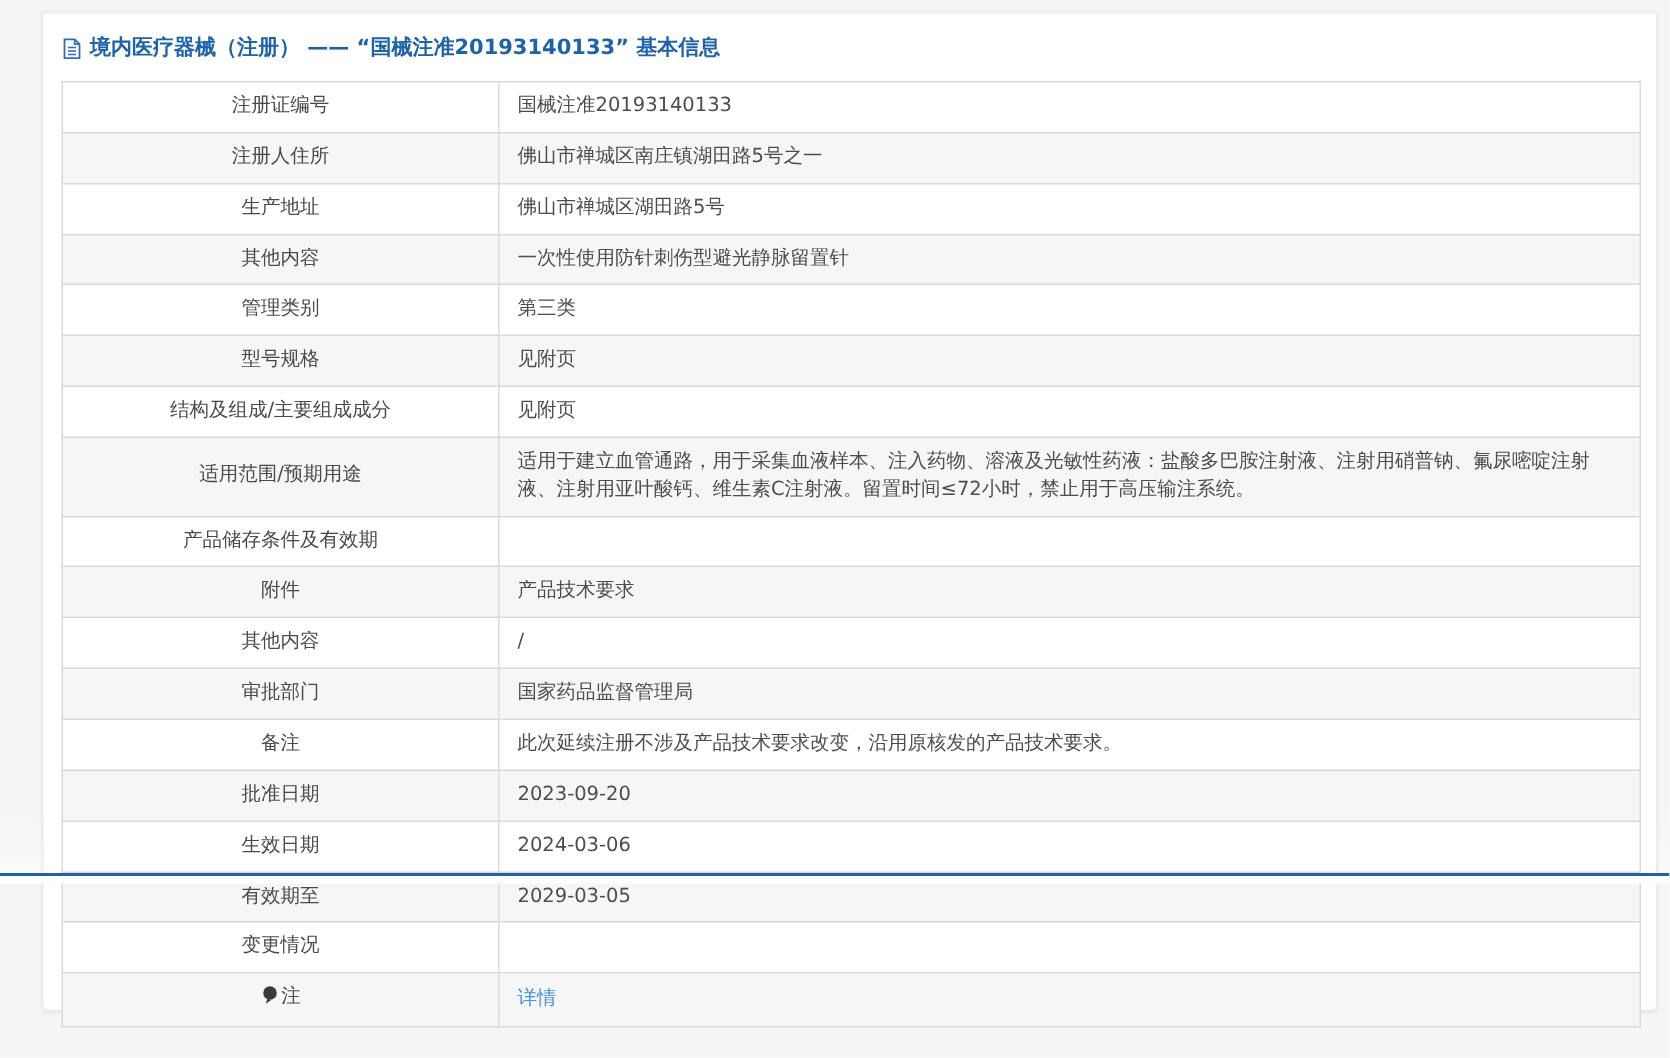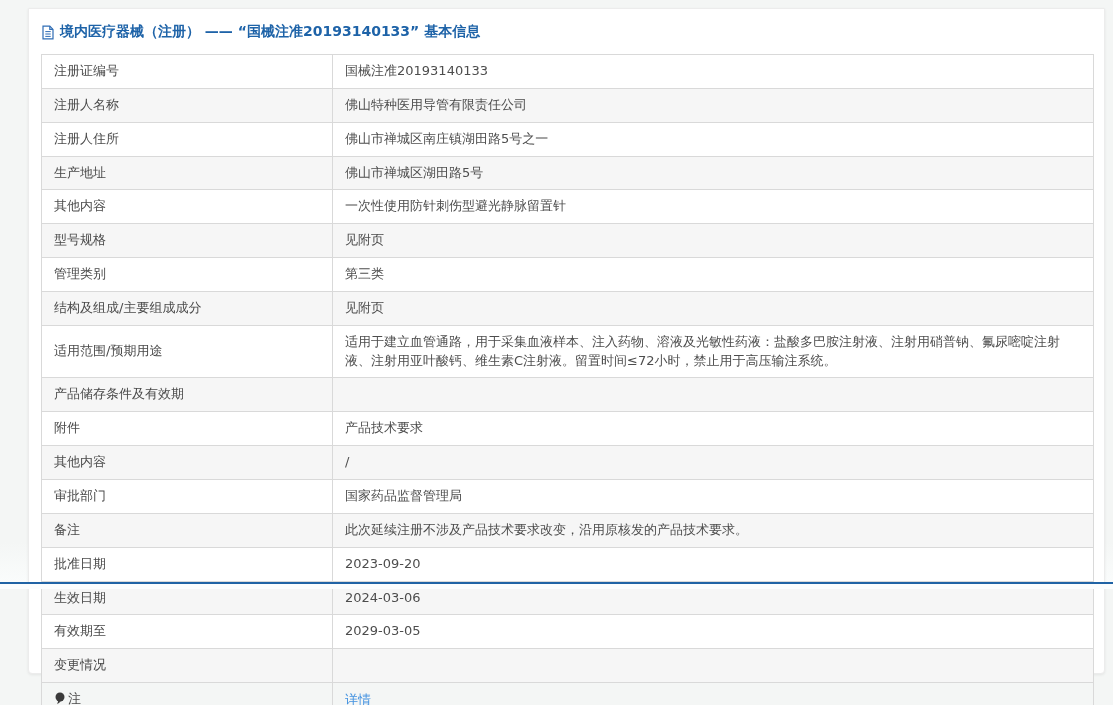--- a/index.html
+++ b/index.html
@@ -50,21 +50,21 @@
   .info-table td {
     border: 1px solid #d9d9d9;
     padding: 7px 12px;
     line-height: 1.45;
     vertical-align: middle;
     word-break: break-all;
   }
   .info-table tr:nth-child(even) { background: #f6f6f6; }
   .label-cell {
     width: 266px;
-    text-align: left;
+    text-align: center;
     color: #4a4a4a;
     white-space: nowrap;
   }
   .value-cell { text-align: left; }
   .value-cell a {
     color: #4392e0;
     text-decoration: none;
     cursor: pointer;
   }
   .bulb-icon {
@@ -97,42 +97,38 @@
       </span>
       <span>境内医疗器械（注册） —— “国械注准20193140133” 基本信息</span>
     </div>
     <table class="info-table">
       <tbody id="table-body">
           <tr>
             <td class="label-cell">注册证编号</td>
             <td class="value-cell">国械注准20193140133</td>
           </tr>
           <tr>
-            <td class="label-cell">注册人名称</td>
-            <td class="value-cell">佛山特种医用导管有限责任公司</td>
-          </tr>
-          <tr>
             <td class="label-cell">注册人住所</td>
             <td class="value-cell">佛山市禅城区南庄镇湖田路5号之一</td>
           </tr>
           <tr>
             <td class="label-cell">生产地址</td>
             <td class="value-cell">佛山市禅城区湖田路5号</td>
           </tr>
           <tr>
             <td class="label-cell">其他内容</td>
             <td class="value-cell">一次性使用防针刺伤型避光静脉留置针</td>
           </tr>
           <tr>
+            <td class="label-cell">管理类别</td>
+            <td class="value-cell">第三类</td>
+          </tr>
+          <tr>
             <td class="label-cell">型号规格</td>
             <td class="value-cell">见附页</td>
-          </tr>
-          <tr>
-            <td class="label-cell">管理类别</td>
-            <td class="value-cell">第三类</td>
           </tr>
           <tr>
             <td class="label-cell">结构及组成/主要组成成分</td>
             <td class="value-cell">见附页</td>
           </tr>
           <tr>
             <td class="label-cell">适用范围/预期用途</td>
             <td class="value-cell">适用于建立血管通路，用于采集血液样本、注入药物、溶液及光敏性药液：盐酸多巴胺注射液、注射用硝普钠、氟尿嘧啶注射液、注射用亚叶酸钙、维生素C注射液。留置时间≤72小时，禁止用于高压输注系统。</td>
           </tr>
           <tr>

